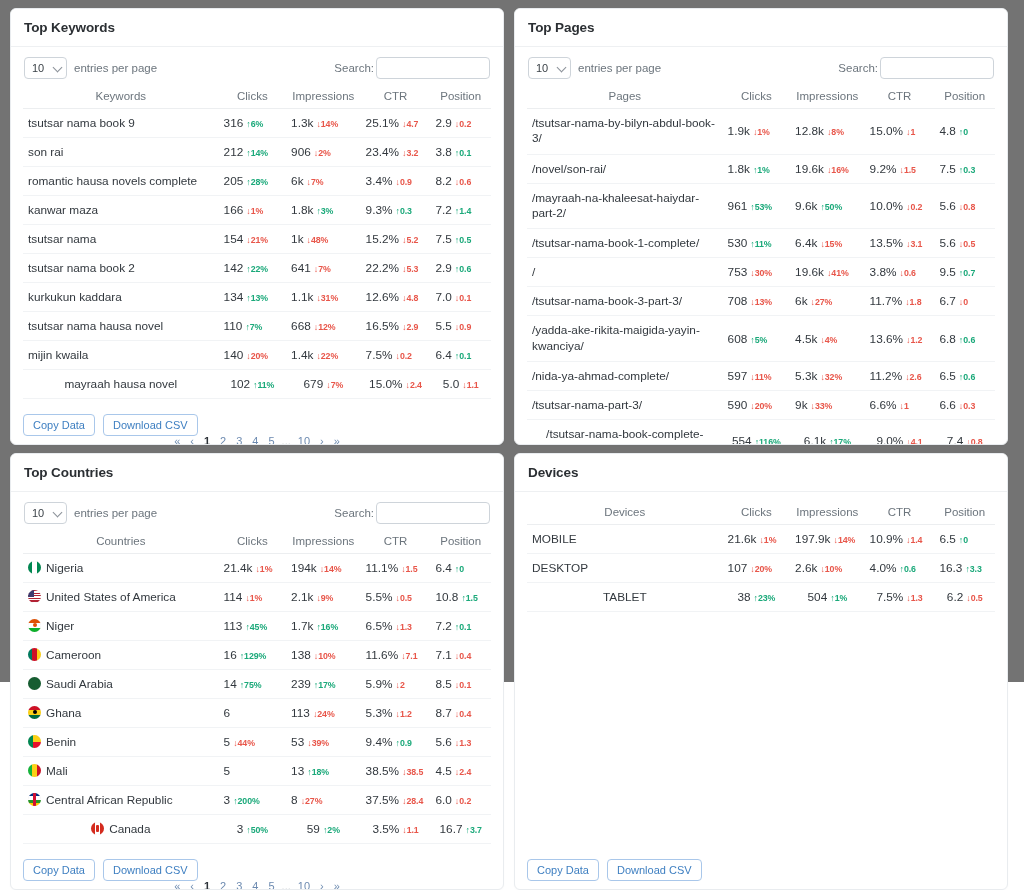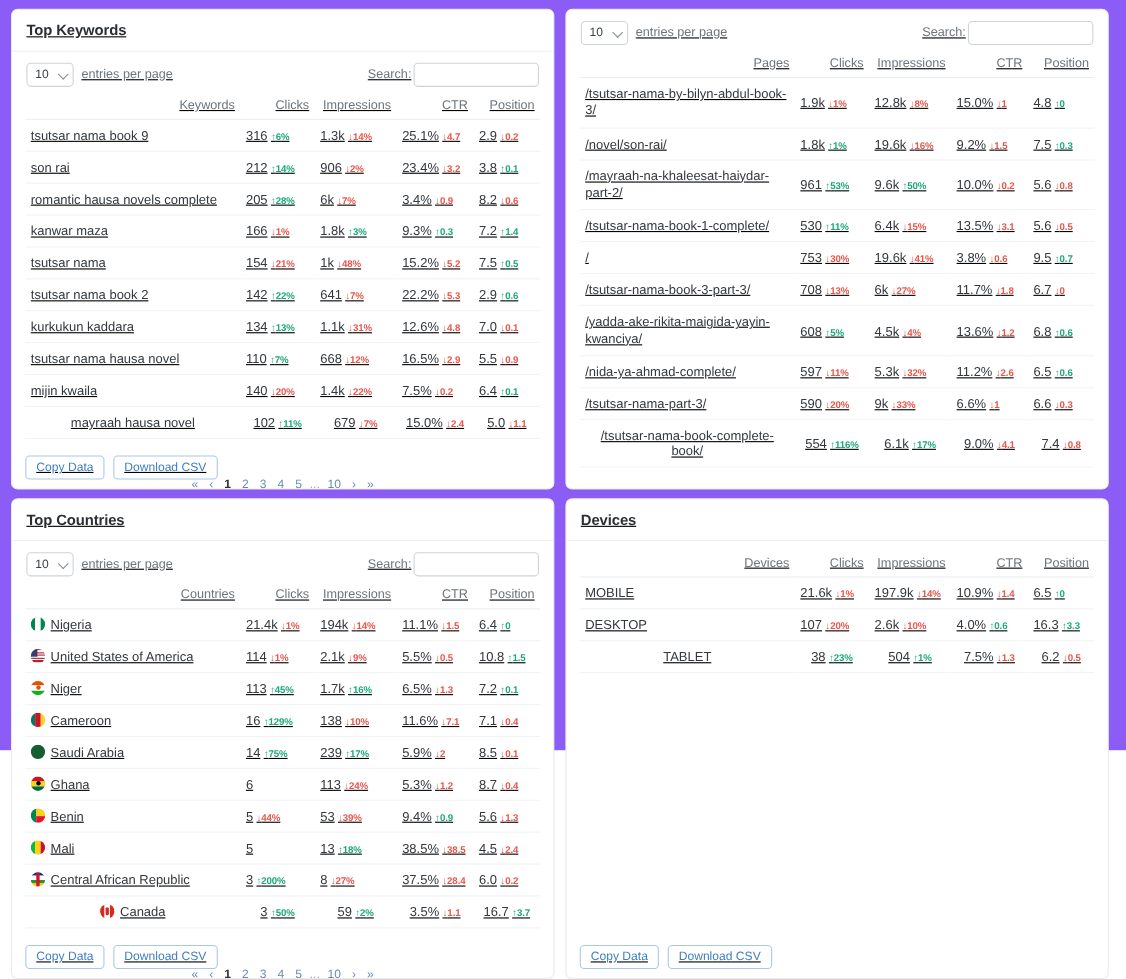--- a/index.html
+++ b/index.html
@@ -6,27 +6,26 @@
   html, body {
     margin: 0; padding: 0;
     width: 1024px; height: 890px;
     background: #ffffff;
     font-family: "Liberation Sans", sans-serif;
     -webkit-font-smoothing: antialiased;
   }
   .page {
     width: 1024px; height: 682px;
     position: relative;
-    background: #8b5cf6;
+    background: #737373;
     padding: 8px 10px;
     display: grid;
     grid-template-columns: 494px 494px;
     grid-template-rows: 437px 437px;
     gap: 8px 10px;
-    text-decoration: underline;
   }
   .card {
     background: #ffffff;
     border: 1px solid #e9ecef;
     border-radius: 6px;
     overflow: hidden;
     display: flex;
     flex-direction: column;
     box-shadow: 0 1px 2px rgba(0,0,0,0.025);
   }
@@ -96,21 +95,21 @@
     background: #fff;
   }
 
   table.dt {
     width: 100%;
     border-collapse: collapse;
     table-layout: fixed;
     font-size: 11.5px;
   }
   table.dt th {
-    text-align: right;
+    text-align: center;
     font-weight: normal;
     color: #6c757d;
     font-size: 11.5px;
     padding: 4px 5px 6px 5px;
     border-bottom: 1px solid #eceef0;
     vertical-align: bottom;
     white-space: nowrap;
   }
   table.dt td {
     padding: 7px 5px;
@@ -320,20 +319,23 @@
             <span class="pg ell">...</span>
             <span class="pg">10</span>
             <span class="pg">›</span>
             <span class="pg">»</span>
           </div>
       </div>
     </div>
   </div>
 
   <div class="card">
+    <div class="card-header">
+      <div class="card-title">Top Pages</div>
+    </div>
     <div class="card-body">
       <div class="table-controls">
         <div class="len-wrap">
           <span class="sel-box">
             <select class="len-select">
               <option>10</option>
             </select>
             <span class="sel-arrow"></span>
           </span>
           <span class="len-label">entries per page</span>

